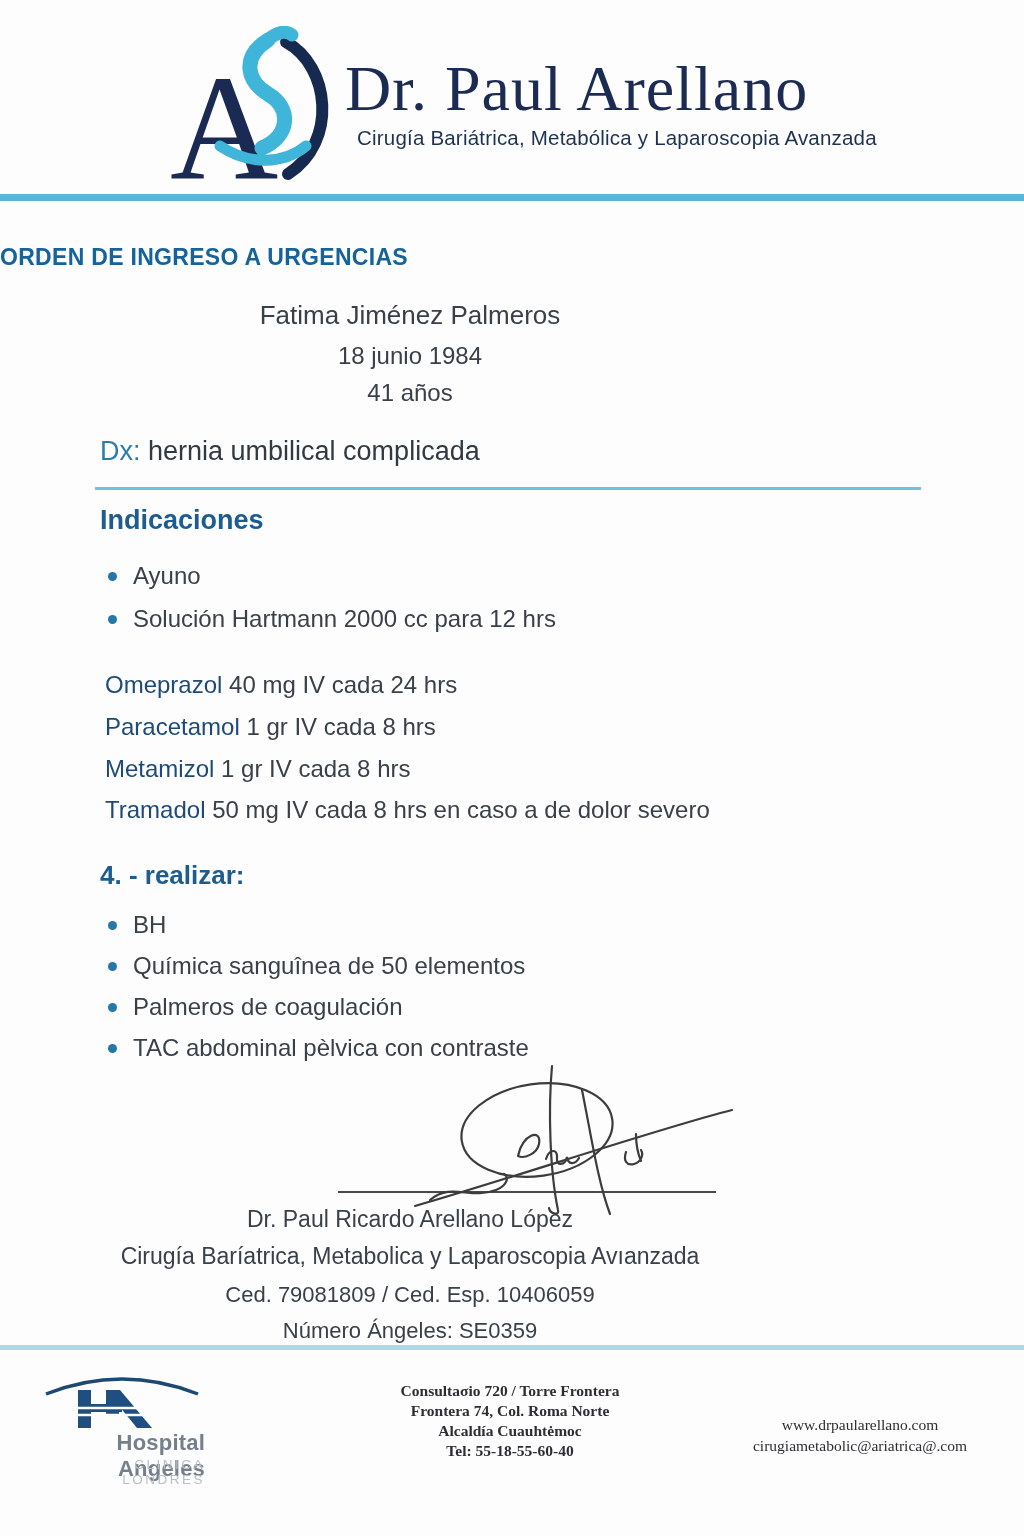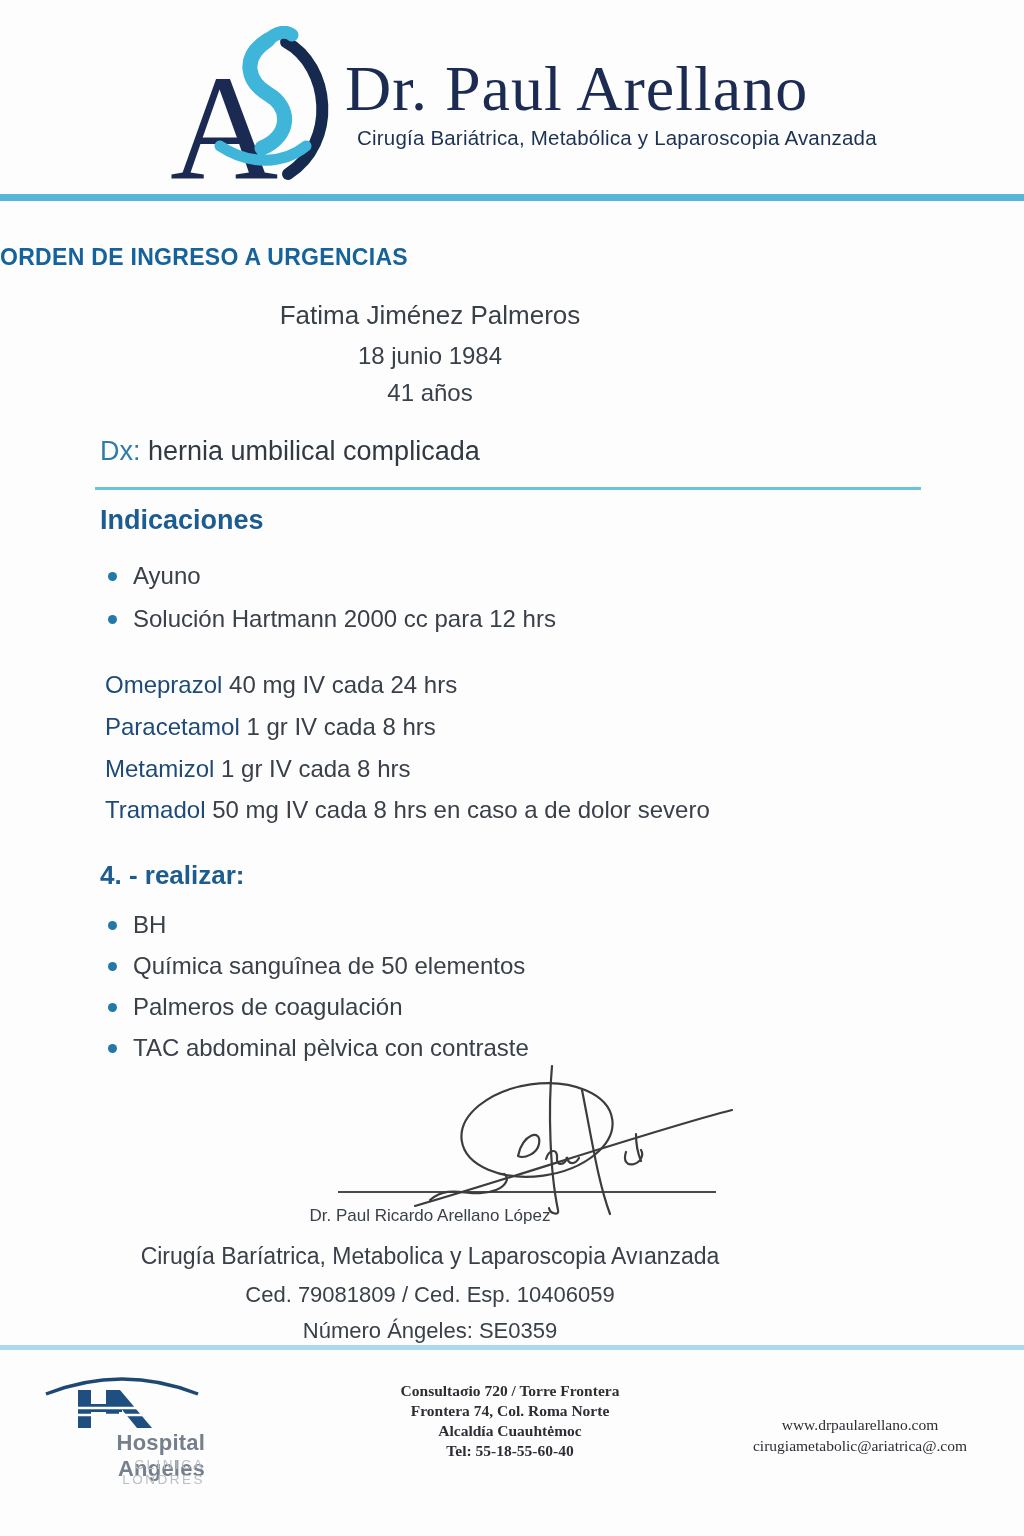--- a/index.html
+++ b/index.html
@@ -13,21 +13,21 @@
 
   
   #brand-title { left:345px; top:52px; font-family:"Liberation Serif", serif;
     font-size:64px; letter-spacing:1px; color:#1b2b52; font-weight:400; }
   #brand-subtitle { left:346px; top:126px; font-size:20.5px; color:#1d3252; font-weight:500; letter-spacing:.2px;margin-left:11px; }
   #header-divider { left:0; top:194px; width:1024px; height:7px; background:#58b6d9; }
 
   
   #order-title { left:0; top:244px; width:1024px; text-align:left;
     font-size:23px; font-weight:bold; color:#16639c; letter-spacing:.3px; }
-  .center-line { left:0; width:820px; text-align:center; color:#3a4049;margin-left:20px; }
+  .center-line { left:0; width:820px; text-align:center; color:#3a4049; }
   #patient-name { top:300px; font-size:26px; }
   #patient-birthdate { top:342px; font-size:24px; }
   #patient-age { top:379px; font-size:24px; }
 
   #dx-line { left:100px; top:436px; font-size:27px; color:#313943; }
   #dx-line .dx-label { color:#2e7cab; }
   #section-divider { left:95px; top:487px; width:826px; height:3px; background:#6cc3e0; }
 
   #indications-heading { left:100px; top:505px; font-size:27px; font-weight:bold; color:#1d5c8e; }
   .bullet-row { left:108px; display:flex; align-items:flex-start; font-size:24px; color:#3a4049; }
@@ -39,21 +39,21 @@
   .med-name { color:#1d4a78; font-weight:normal; }
   #med-0 { top:671px; } #med-1 { top:713px; } #med-2 { top:755px; } #med-3 { top:796px; }
 
   #realizar-heading { left:100px; top:860px; font-size:26px; font-weight:bold; color:#1d5c8e; }
   #bullet-bh { top:911px; } #bullet-quimica { top:952px; }
   #bullet-tiempos { top:993px; } #bullet-tac { top:1034px; }
 
   
   #signature-svg { left:400px; top:1060px; width:340px; height:158px; }
   #signature-line { left:338px; top:1191px; width:378px; height:2px; background:#4a4a4a; }
-  #doctor-fullname { top:1206px; font-size:17px; }
+  #doctor-fullname { top:1206px; font-size:23px; }
   #doctor-specialty { top:1243px; font-size:23px; }
   #doctor-licenses { top:1282px; font-size:22px; }
   #doctor-registry { top:1318px; font-size:22px; }
 
   
   #footer-divider { left:0; top:1345px; width:1024px; height:5px; background:#a9d9ea; }
   #hospital-logo { left:40px; top:1372px; width:165px; }
   #hospital-name { left:40px; top:1430px; width:165px; text-align:right;
     font-size:22px; font-weight:bold; color:#76808d; letter-spacing:.2px; }
   #hospital-clinic { left:58px; top:1457px; width:147px; text-align:right;

